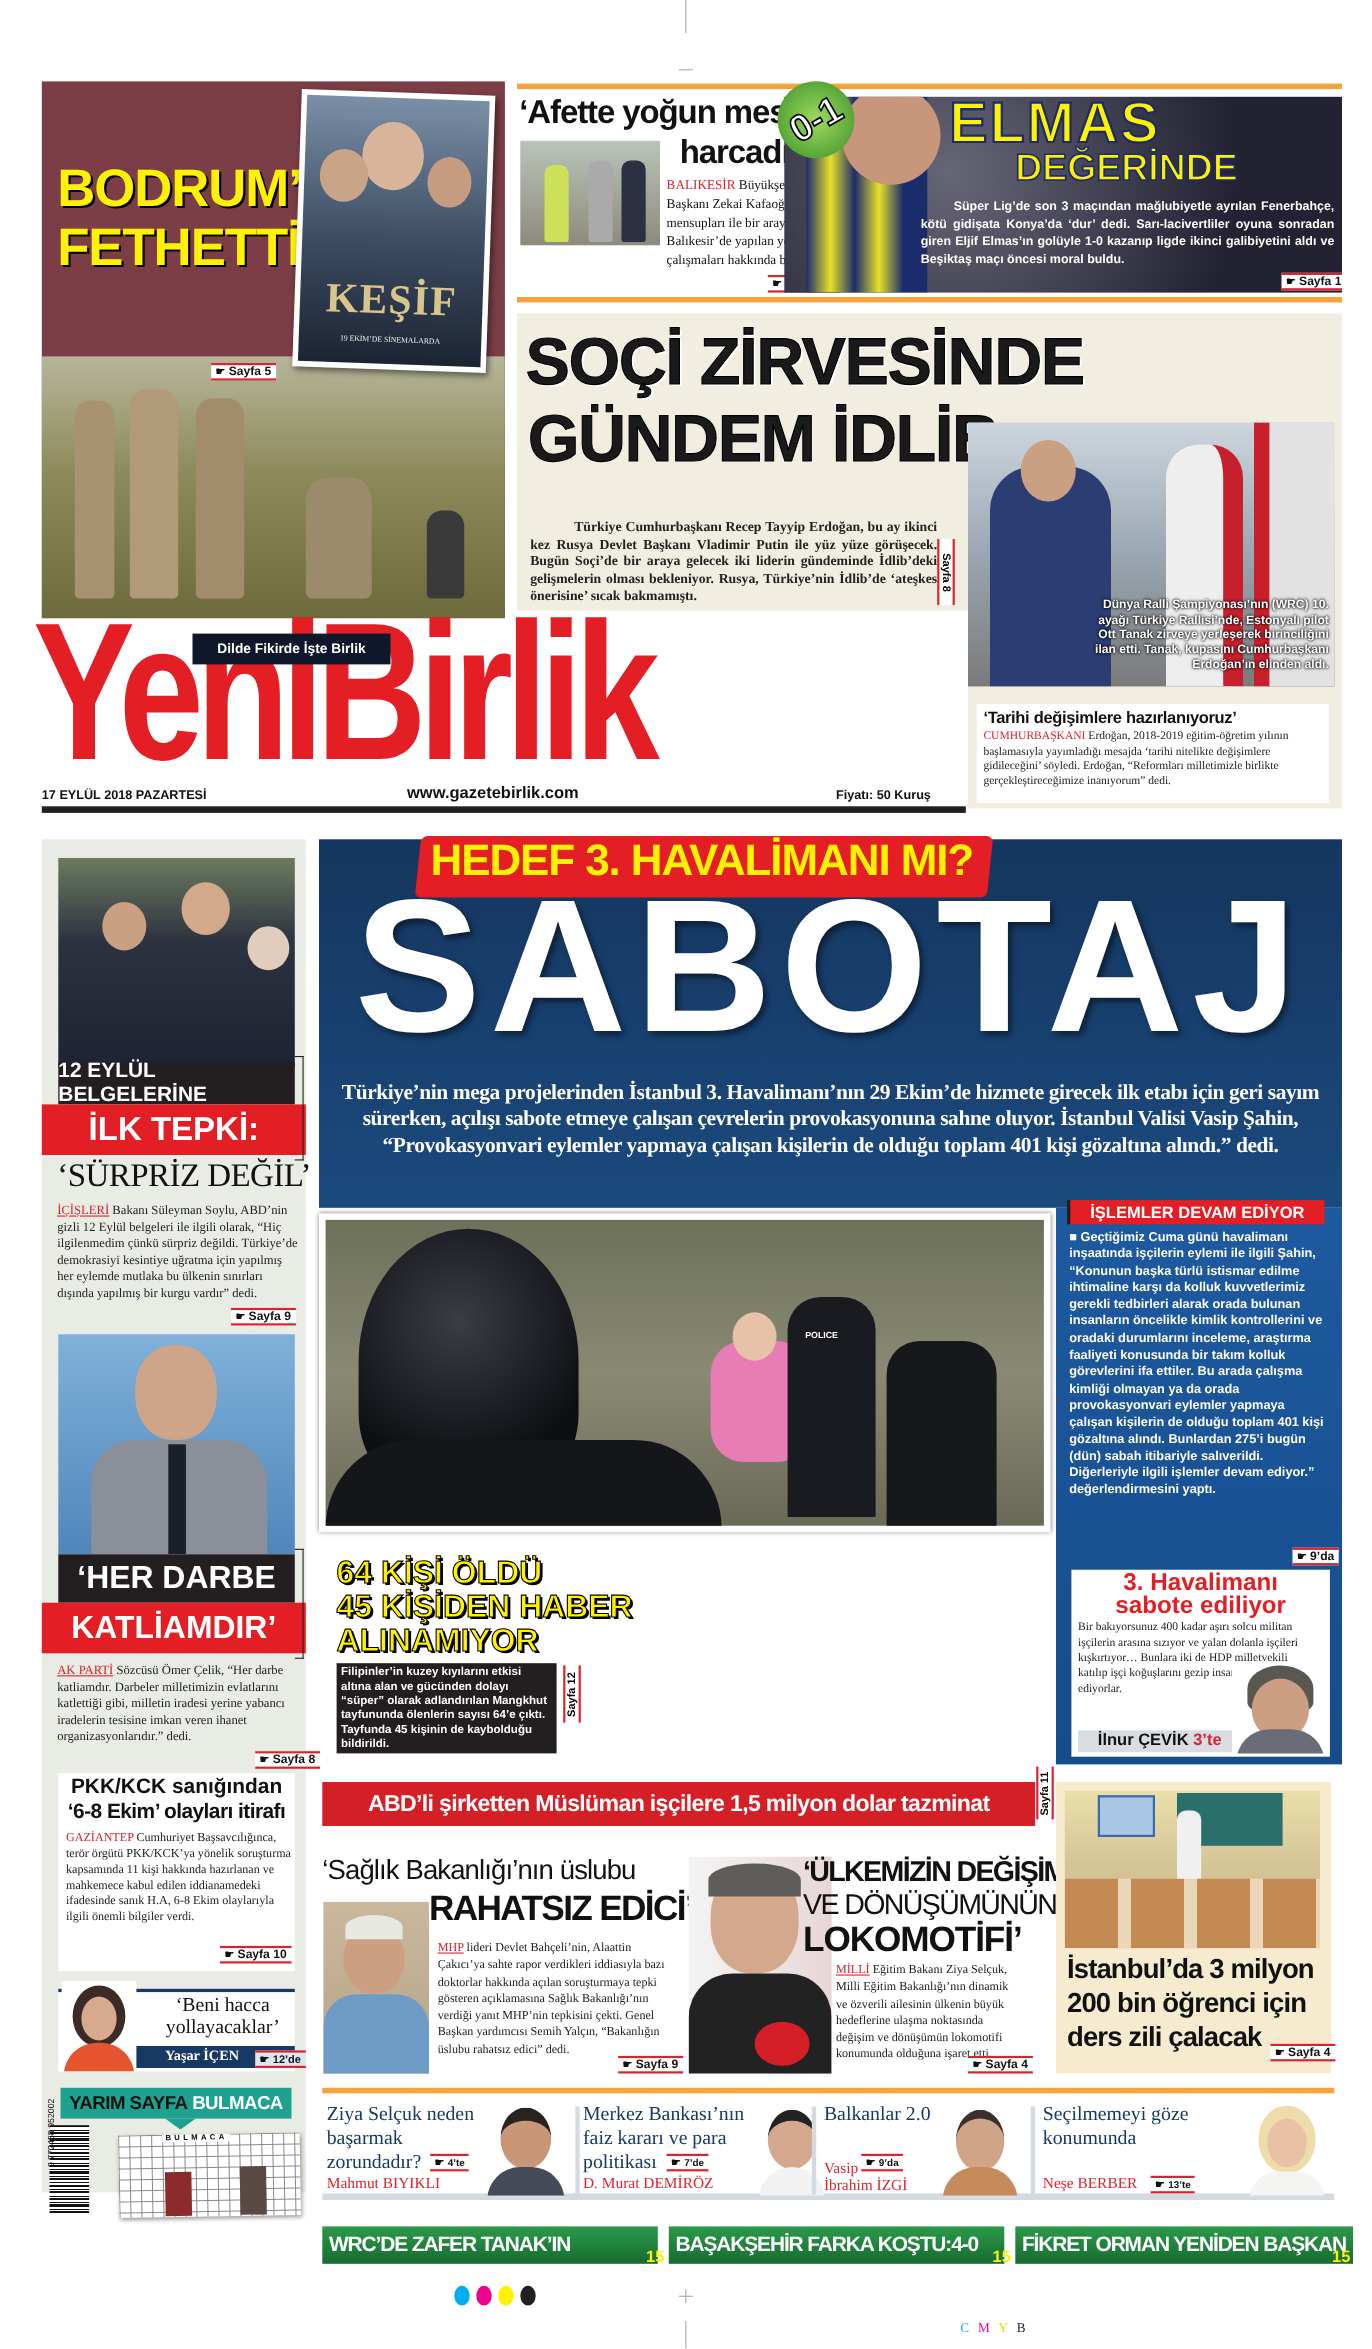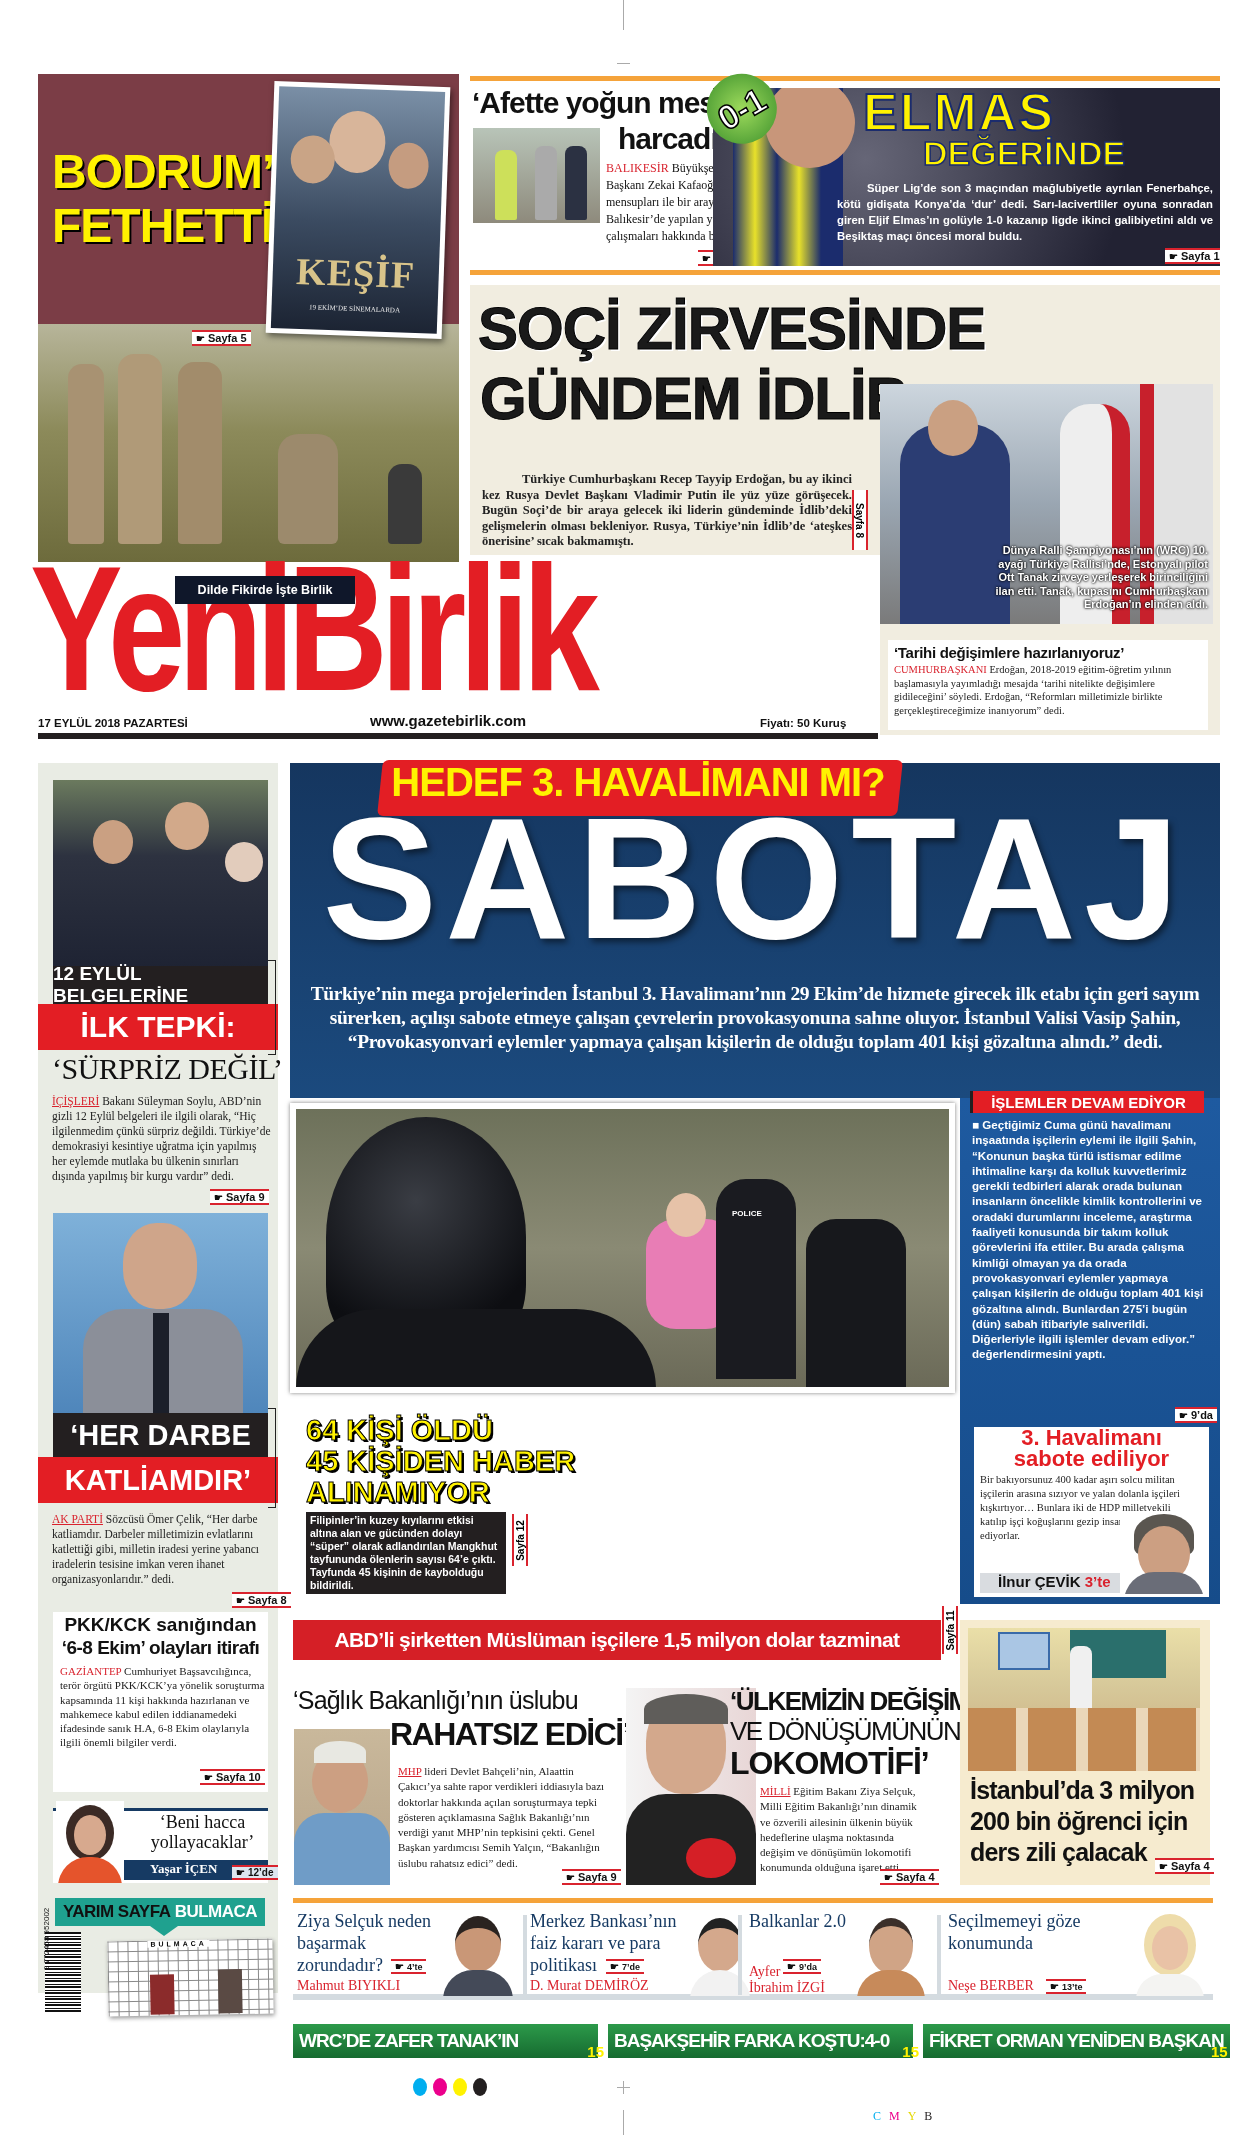--- a/index.html
+++ b/index.html
@@ -276,21 +276,21 @@
   <div class="abs" style="left:160px;top:2px;width:60px;height:84px;overflow:hidden">
     <div class="abs" style="left:8px;top:6px;width:44px;height:54px;background:#d4a88c;border-radius:50%;border-top:10px solid #222"></div>
     <div class="abs" style="left:0;top:58px;width:60px;height:30px;background:#f2f2f2;border-radius:30px 30px 0 0"></div>
   </div>
 </div>
 <div class="abs" style="left:738px;top:1915px;width:4px;height:80px;background:#d4dbe0"></div>
 
 <div class="abs" style="left:745px;top:1910px;width:190px;height:90px">
   <div class="abs serif" style="left:4px;top:0;font-size:18px;line-height:22px;color:#163a63;white-space:nowrap">Balkanlar 2.0</div>
   <div class="abs" style="left:38px;top:46px"><span class="ref" style="font-size:9px"><span class="hand">☛</span><span>9’da</span></span></div>
-  <div class="abs serif red" style="left:4px;top:54px;font-size:14px">Ayfer</div>
+  <div class="abs serif red" style="left:4px;top:54px;font-size:14px">Vasip</div>
   <div class="abs serif red" style="left:4px;top:70px;font-size:14px;white-space:nowrap">İbrahim İZGİ</div>
   <div class="abs" style="left:112px;top:2px;width:68px;height:84px;overflow:hidden">
     <div class="abs" style="left:12px;top:6px;width:44px;height:56px;background:#d0a486;border-radius:50%;border-top:8px solid #3a2f2a"></div>
     <div class="abs" style="left:0;top:58px;width:68px;height:30px;background:#c78a5a;border-radius:30px 30px 0 0"></div>
   </div>
 </div>
 <div class="abs" style="left:937px;top:1915px;width:4px;height:80px;background:#d4dbe0"></div>
 
 <div class="abs" style="left:944px;top:1910px;width:270px;height:90px">
   <div class="abs serif" style="left:4px;top:0;width:160px;font-size:18px;line-height:22px;color:#163a63">Seçilmemeyi göze konumunda</div>

